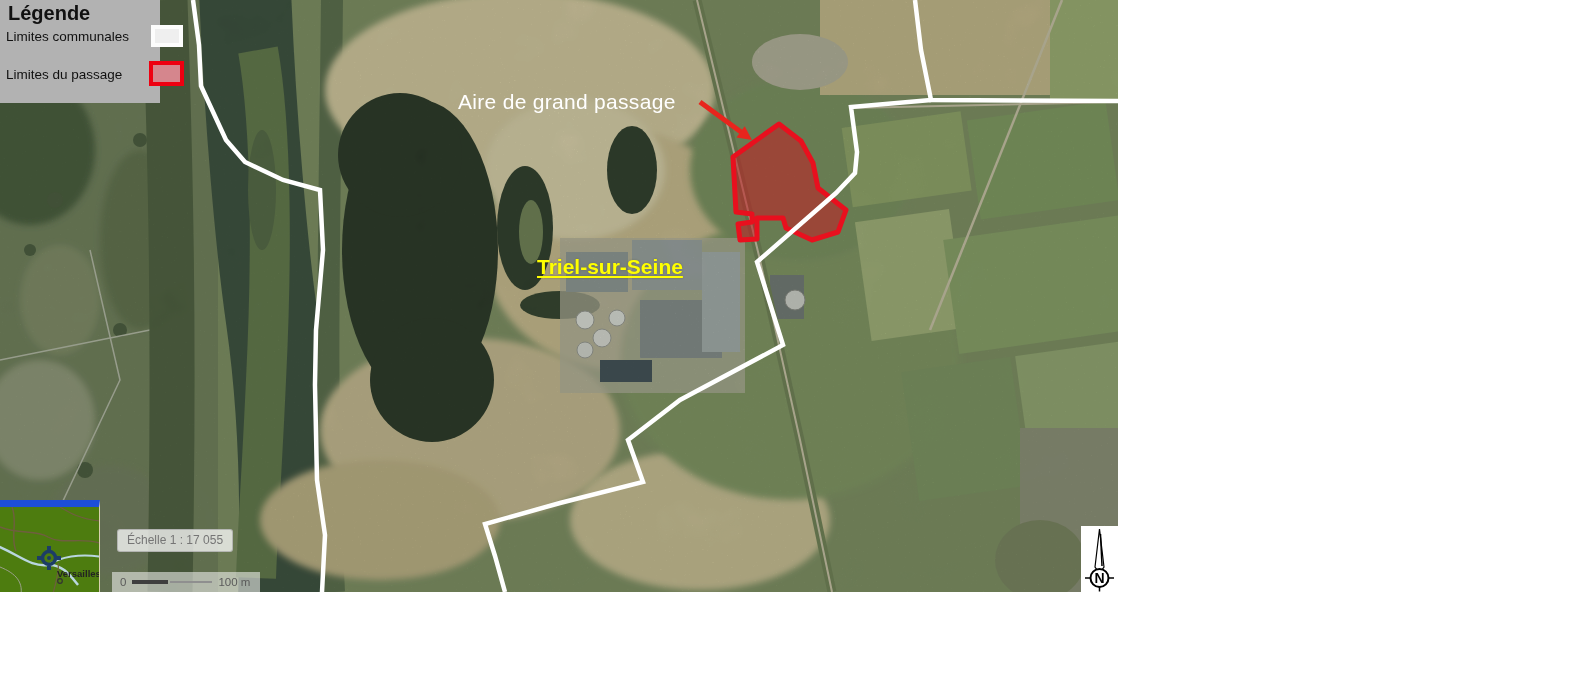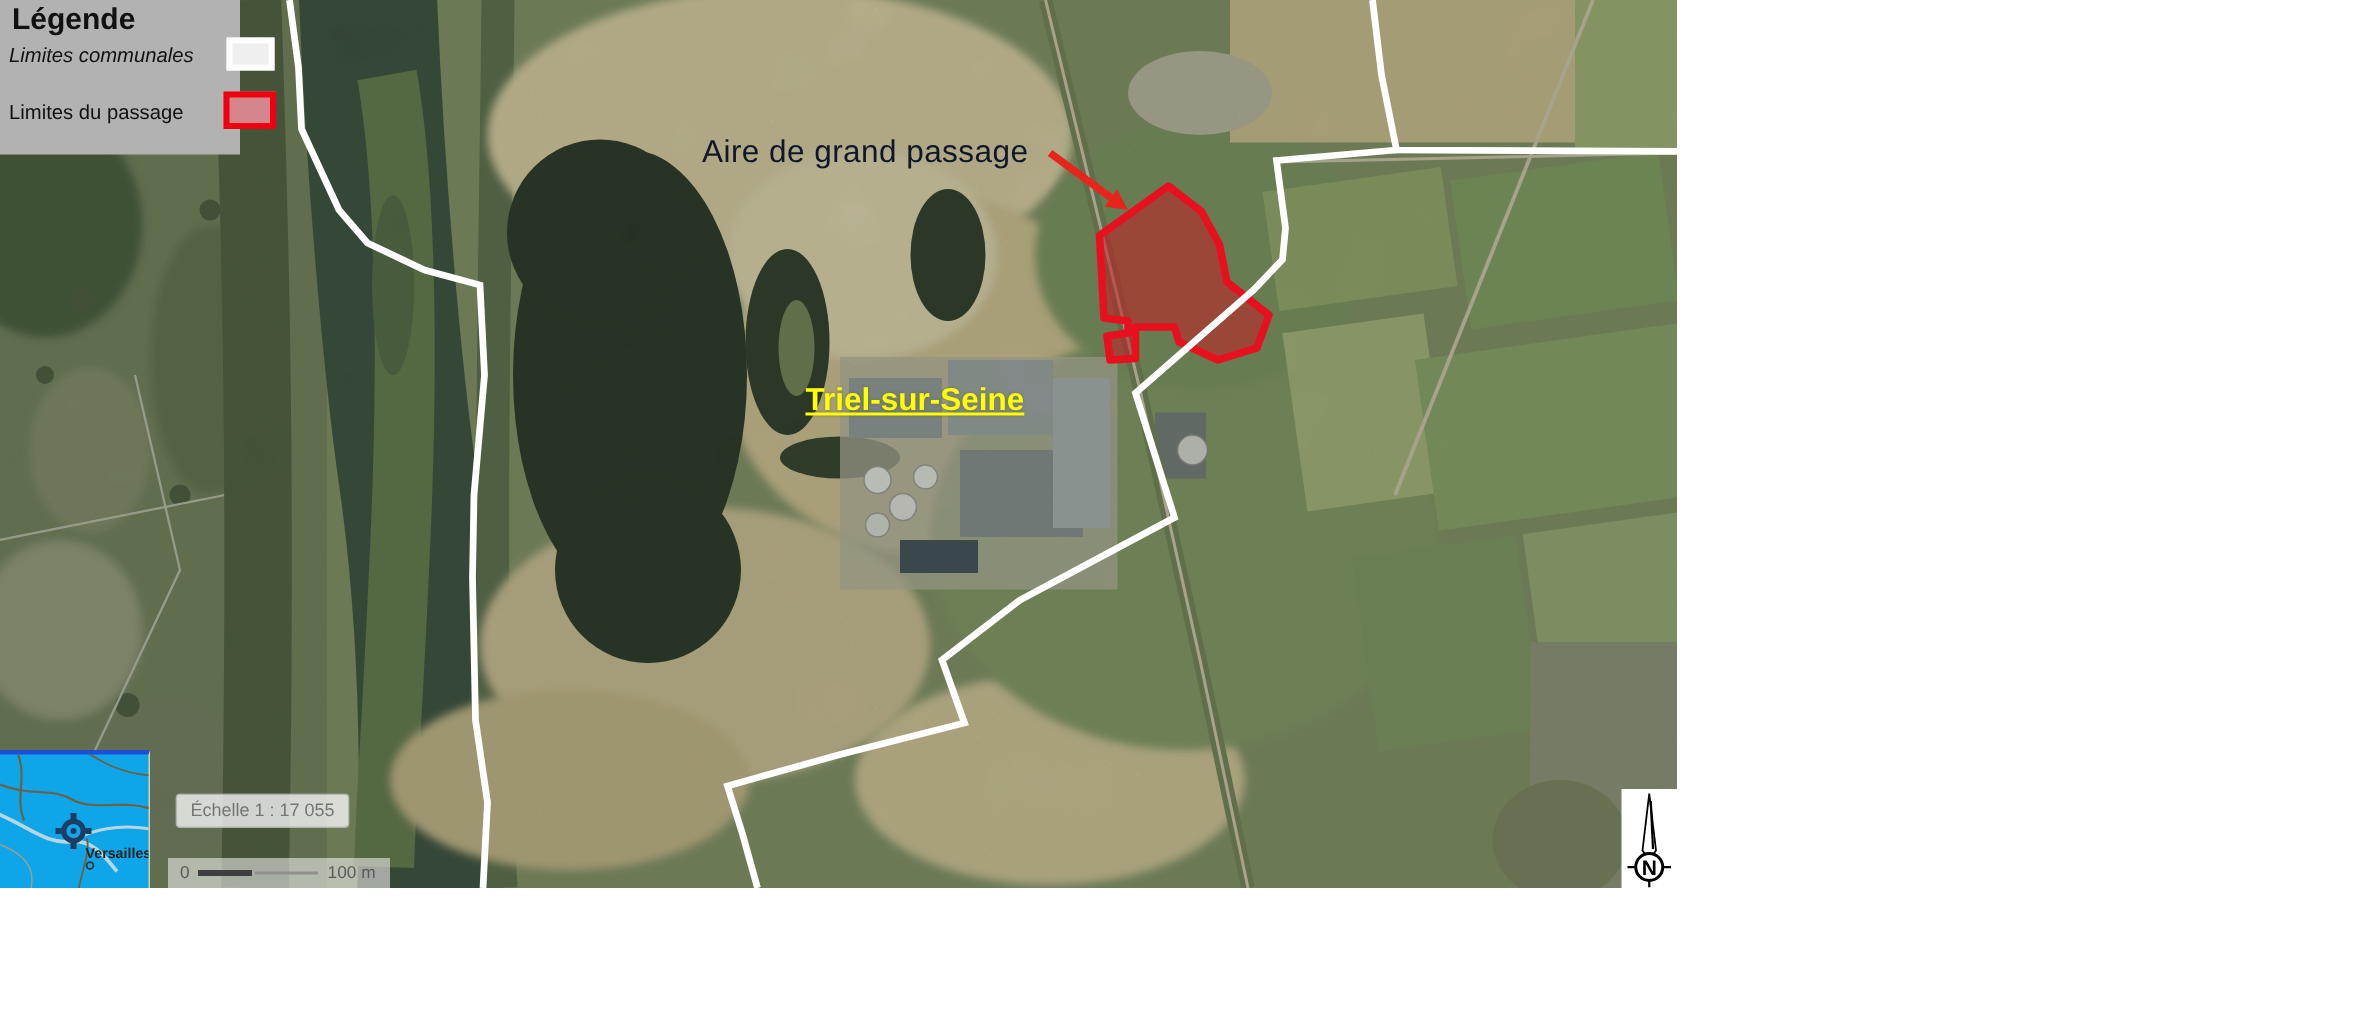--- a/index.html
+++ b/index.html
@@ -2,45 +2,45 @@
 <html><head>
 <meta charset="utf-8">
 <style>
   * { margin:0; padding:0; box-sizing:border-box; }
   html,body { background:#ffffff; }
   body { width:1582px; height:683px; position:relative; font-family:"Liberation Sans", sans-serif; overflow:hidden; }
   .map { position:absolute; left:0; top:0; width:1118px; height:592px; overflow:hidden; background:#7c8d63; }
   .map svg.terrain { position:absolute; left:0; top:0; }
 
   .overlay { position:absolute; white-space:nowrap; }
-  .annotation-red { left:468px; top:90px; font-size:21px; color:#0f172a; letter-spacing:.3px; }
+  .annotation-red { left:458px; top:90px; font-size:21px; color:#ffffff; letter-spacing:.3px; }
   .city { color:#ffff00; font-weight:bold; font-size:21px; text-shadow:0 0 2px rgba(60,60,0,.35);text-decoration:underline; }
   .city-triel { left:537px; top:255px; }
   .city-carrieres { left:806px; top:410px; line-height:31px; }
 
   .legend { position:absolute; left:0; top:0; width:160px; height:103px; background:#b2b2b2; }
   .legend-title { position:absolute; left:8px; top:2px; font-size:20px; font-weight:bold; color:#111; }
   .legend-label { position:absolute; font-size:13.5px; color:#111; }
-  .legend-label.l1 { left:6px; top:29px;font-style:italic; }
+  .legend-label.l1 { left:6px; top:29px; }
   .legend-label.l2 { left:6px; top:67px; }
   .swatch { position:absolute; }
   .swatch.communal { left:151px; top:25px; width:32px; height:22px; background:#efefef; border:4px solid #fdfdfd; }
   .swatch.project  { left:149px; top:61px; width:35px; height:25px; background:#d5868d; border:4px solid #ee0011; }
 
   .scale-ratio { position:absolute; left:117px; top:529px; padding:3px 9px 4px 9px;
     background:rgba(248,248,248,.78); border:1px solid rgba(160,160,160,.65); border-radius:3px;
     font-size:12px; color:#757575; }
   .scale-bar { position:absolute; left:112px; top:572px; width:148px; height:20px;
     background:rgba(248,248,248,.55); display:flex; align-items:center; padding:0 8px; gap:6px;
     font-size:11.5px; color:#5a5a5a; }
   .bar-dark  { display:inline-block; width:36px; height:4px; background:#3f3f3f; }
   .bar-light { display:inline-block; width:42px; height:2px; background:#8f8f8f; margin-left:-4px; }
 
-  .inset { position:absolute; left:0; top:500px; width:100px; height:92px; background:#0ea5e9;
-    border-top:3px solid #1d4ed8; border-right:1px solid #d8d0ae; overflow:hidden; }
+  .inset { position:absolute; left:0; top:500px; width:100px; height:92px; background:#4d7c0f;
+    border-top:7px solid #1d4ed8; border-right:1px solid #d8d0ae; overflow:hidden; }
   .inset-label { position:absolute; left:57px; top:61px; font-size:9.5px; font-weight:bold; color:#222; white-space:nowrap; }
 
   .north-box { position:absolute; left:1081px; top:526px; width:37px; height:66px; background:#ffffff; }
 </style>
 </head>
 <body>
 
 <div class="map">
 
   <svg class="terrain" width="1118" height="592" viewBox="0 0 1118 592">

